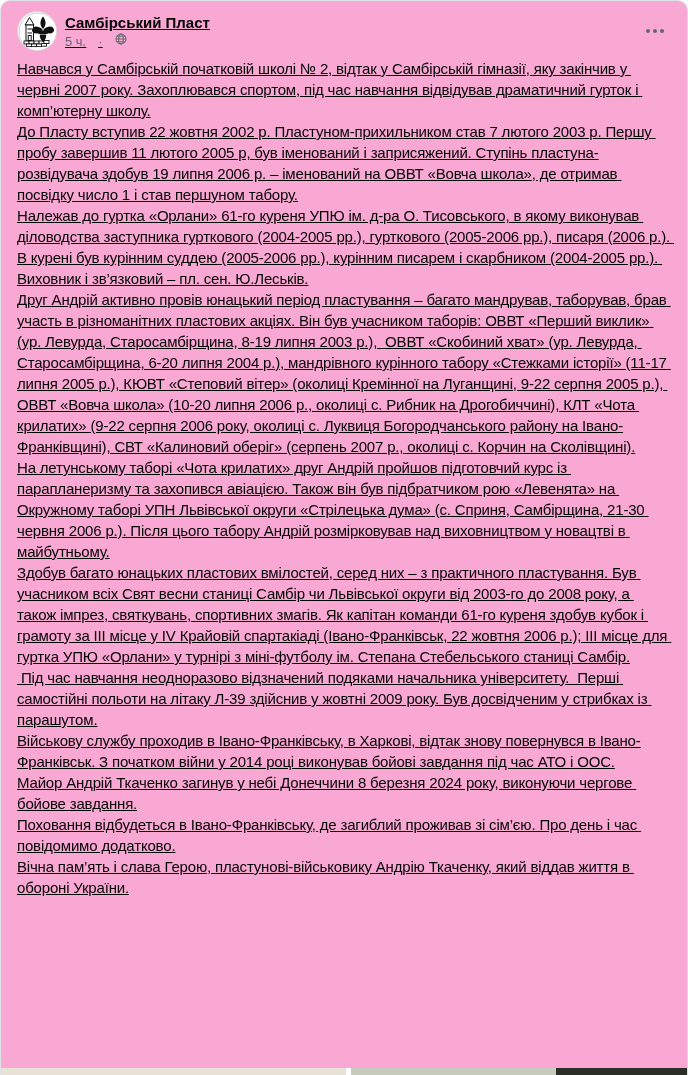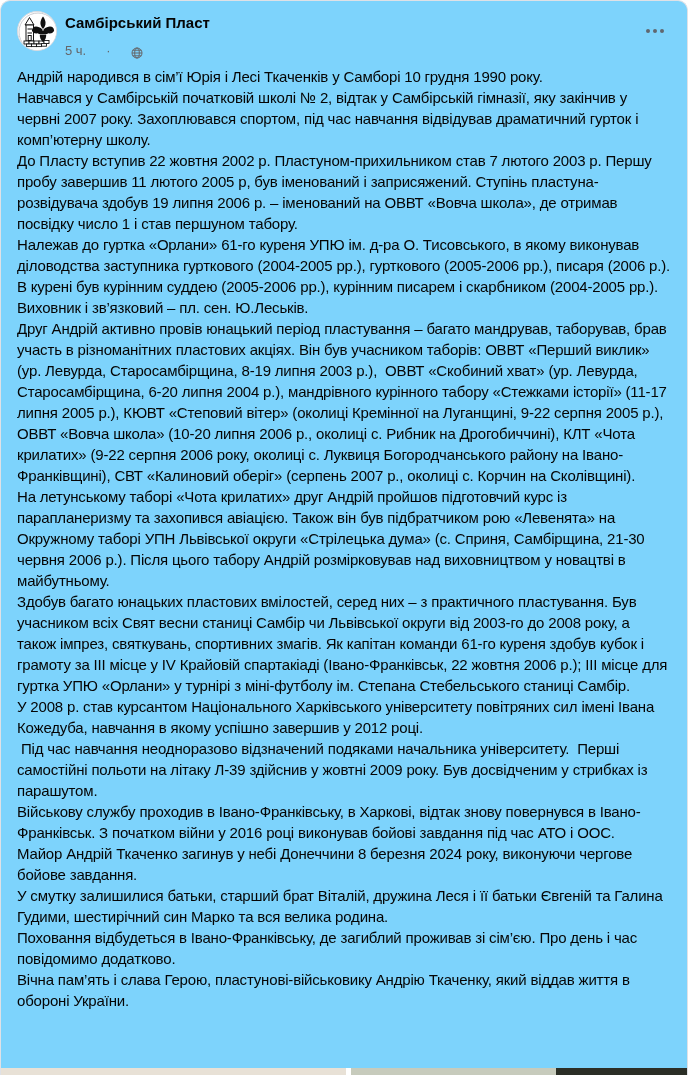--- a/index.html
+++ b/index.html
@@ -6,25 +6,26 @@
   html, body { background: #ffffff; }
   body {
     width: 688px;
     font-family: "Liberation Sans", "DejaVu Sans", sans-serif;
     -webkit-font-smoothing: antialiased;
   }
   .card {
     position: relative;
     width: 688px;
     height: 1075px;
-    background: #7dd3fc;
+    background: #f9a8d4;
     border: 1px solid var(--card-border, #e0e2e6);
     border-bottom: none;
     border-radius: 10px 10px 0 0;
     overflow: hidden;
+    text-decoration: underline;
   }
   
   .post-header {
     display: flex;
     align-items: flex-start;
     padding: 10px 16px 0 16px;
   }
   .avatar {
     width: 40px;
     height: 40px;
@@ -43,23 +44,23 @@
   }
   .page-name {
     font-size: 15px;
     font-weight: bold;
     color: var(--text, #050505);
     line-height: 19px;
     cursor: pointer;
   }
   .meta-line {
     display: flex;
-    align-items: flex-end;
-    gap: 20px;
-    margin-top: 10px;
+    align-items: flex-start;
+    gap: 12px;
+    margin-top: 1px;
     font-size: 13px;
     color: var(--muted, #65676b);
     line-height: 17px;
   }
   .globe { display: inline-flex; }
   .more-btn {
     margin-left: auto;
     width: 32px;
     height: 32px;
     margin-top: 4px;
@@ -161,32 +162,29 @@
     </div>
 
     <div class="more-btn" title="">
       <span class="dot"></span>
       <span class="dot"></span>
       <span class="dot"></span>
     </div>
   </header>
 
   <div class="post-text">
-      <div class="post-line">Андрій народився в сім’ї Юрія і Лесі Ткаченків у Самборі 10 грудня 1990 року.</div>
       <div class="post-line">Навчався у Самбірській початковій школі № 2, відтак у Самбірській гімназії, яку закінчив у червні 2007 року. Захоплювався спортом, під час навчання відвідував драматичний гурток і комп’ютерну школу.</div>
       <div class="post-line">До Пласту вступив 22 жовтня 2002 р. Пластуном-прихильником став 7 лютого 2003 р. Першу пробу завершив 11 лютого 2005 р, був іменований і заприсяжений. Ступінь пластуна-розвідувача здобув 19 липня 2006 р. – іменований на ОВВТ «Вовча школа», де отримав посвідку число 1 і став першуном табору.</div>
       <div class="post-line">Належав до гуртка «Орлани» 61-го куреня УПЮ ім. д-ра О. Тисовського, в якому виконував діловодства заступника гурткового (2004-2005 рр.), гурткового (2005-2006 рр.), писаря (2006 р.). В курені був курінним суддею (2005-2006 рр.), курінним писарем і скарбником (2004-2005 рр.). Виховник і зв’язковий – пл. сен. Ю.Леськів.</div>
       <div class="post-line">Друг Андрій активно провів юнацький період пластування – багато мандрував, таборував, брав участь в різноманітних пластових акціях. Він був учасником таборів: ОВВТ «Перший виклик» (ур. Левурда, Старосамбірщина, 8-19 липня 2003 р.),  ОВВТ «Скобиний хват» (ур. Левурда, Старосамбірщина, 6-20 липня 2004 р.), мандрівного курінного табору «Стежками історії» (11-17 липня 2005 р.), КЮВТ «Степовий вітер» (околиці Кремінної на Луганщині, 9-22 серпня 2005 р.), ОВВТ «Вовча школа» (10-20 липня 2006 р., околиці с. Рибник на Дрогобиччині), КЛТ «Чота крилатих» (9-22 серпня 2006 року, околиці с. Луквиця Богородчанського району на Івано-Франківщині), СВТ «Калиновий оберіг» (серпень 2007 р., околиці с. Корчин на Сколівщині).</div>
       <div class="post-line">На летунському таборі «Чота крилатих» друг Андрій пройшов підготовчий курс із парапланеризму та захопився авіацією. Також він був підбратчиком рою «Левенята» на Окружному таборі УПН Львівської округи «Стрілецька дума» (с. Сприня, Самбірщина, 21-30 червня 2006 р.). Після цього табору Андрій розмірковував над виховництвом у новацтві в майбутньому.</div>
       <div class="post-line">Здобув багато юнацьких пластових вмілостей, серед них – з практичного пластування. Був учасником всіх Свят весни станиці Самбір чи Львівської округи від 2003-го до 2008 року, а також імпрез, святкувань, спортивних змагів. Як капітан команди 61-го куреня здобув кубок і грамоту за ІІІ місце у ІV Крайовій спартакіаді (Івано-Франківськ, 22 жовтня 2006 р.); ІІІ місце для гуртка УПЮ «Орлани» у турнірі з міні-футболу ім. Степана Стебельського станиці Самбір.</div>
-      <div class="post-line">У 2008 р. став курсантом Національного Харківського університету повітряних сил імені Івана Кожедуба, навчання в якому успішно завершив у 2012 році.</div>
       <div class="post-line"> Під час навчання неодноразово відзначений подяками начальника університету.  Перші самостійні польоти на літаку Л-39 здійснив у жовтні 2009 року. Був досвідченим у стрибках із парашутом.</div>
-      <div class="post-line">Військову службу проходив в Івано-Франківську, в Харкові, відтак знову повернувся в Івано-Франківськ. З початком війни у 2016 році виконував бойові завдання під час АТО і ООС.</div>
+      <div class="post-line">Військову службу проходив в Івано-Франківську, в Харкові, відтак знову повернувся в Івано-Франківськ. З початком війни у 2014 році виконував бойові завдання під час АТО і ООС.</div>
       <div class="post-line">Майор Андрій Ткаченко загинув у небі Донеччини 8 березня 2024 року, виконуючи чергове бойове завдання.</div>
-      <div class="post-line">У смутку залишилися батьки, старший брат Віталій, дружина Леся і її батьки Євгеній та Галина Гудими, шестирічний син Марко та вся велика родина.</div>
       <div class="post-line">Поховання відбудеться в Івано-Франківську, де загиблий проживав зі сім’єю. Про день і час повідомимо додатково.</div>
       <div class="post-line">Вічна пам’ять і слава Герою, пластунові-військовику Андрію Ткаченку, який віддав життя в обороні України.</div>
     </div>
 
   <div class="photo-strip">
     <div class="photo-left" style="background: rgb(232, 225, 214);"></div>
     <div class="photo-right">
       <div class="seg-light" style="background: rgb(199, 203, 188);"></div>
       <div class="seg-dark" style="background: rgb(43, 46, 38);"></div>
     </div>

